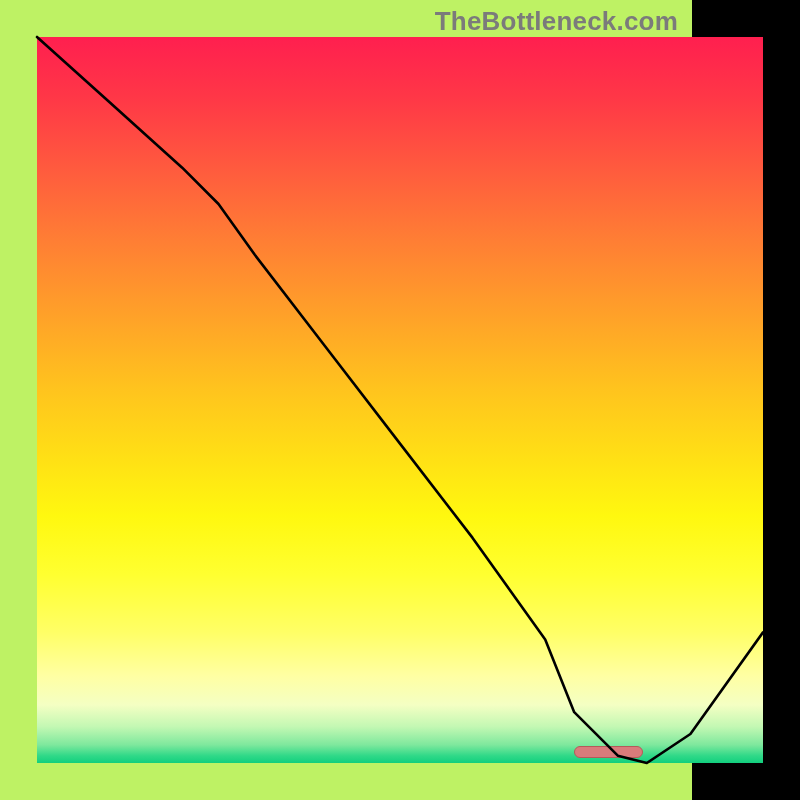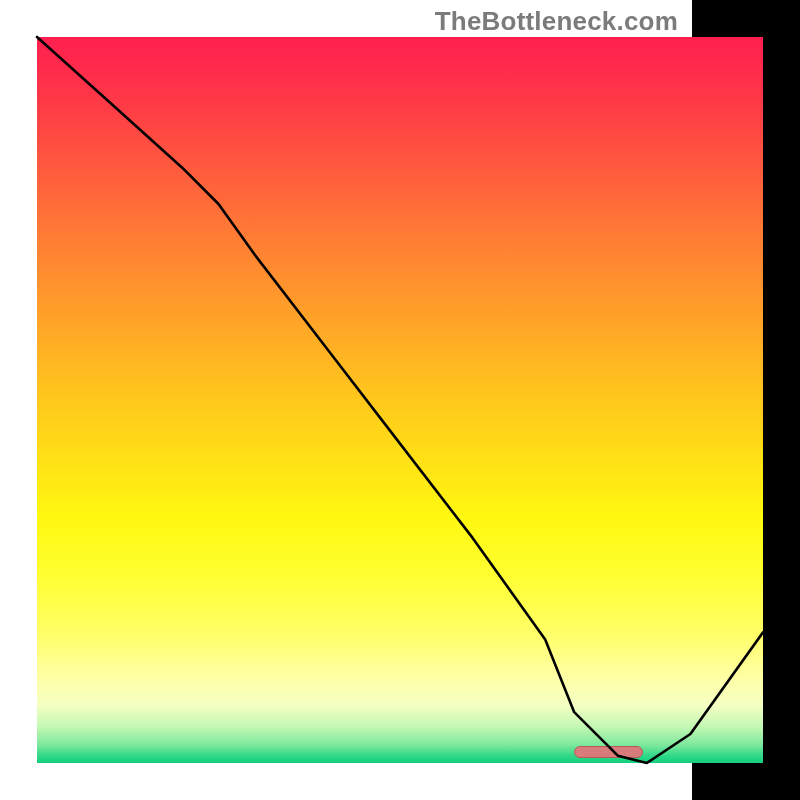--- a/index.html
+++ b/index.html
@@ -1,21 +1,21 @@
 <!DOCTYPE html>
 <html><head>
 <meta charset="utf-8">
 <style>
   * { margin: 0; padding: 0; box-sizing: border-box; }
   html, body { width: 800px; height: 800px; background: #000; overflow: hidden; }
   .stage {
     position: relative;
     width: 692px;
     height: 800px;
-    background: #ffffff;
+    background: #bef264;
   }
   .watermark {
     position: absolute;
     top: 6px;
     right: 14px;
     font-family: Arial, Helvetica, sans-serif;
     font-size: 26px;
     font-weight: 600;
     color: #7b7b7b;
     letter-spacing: 0.2px;

